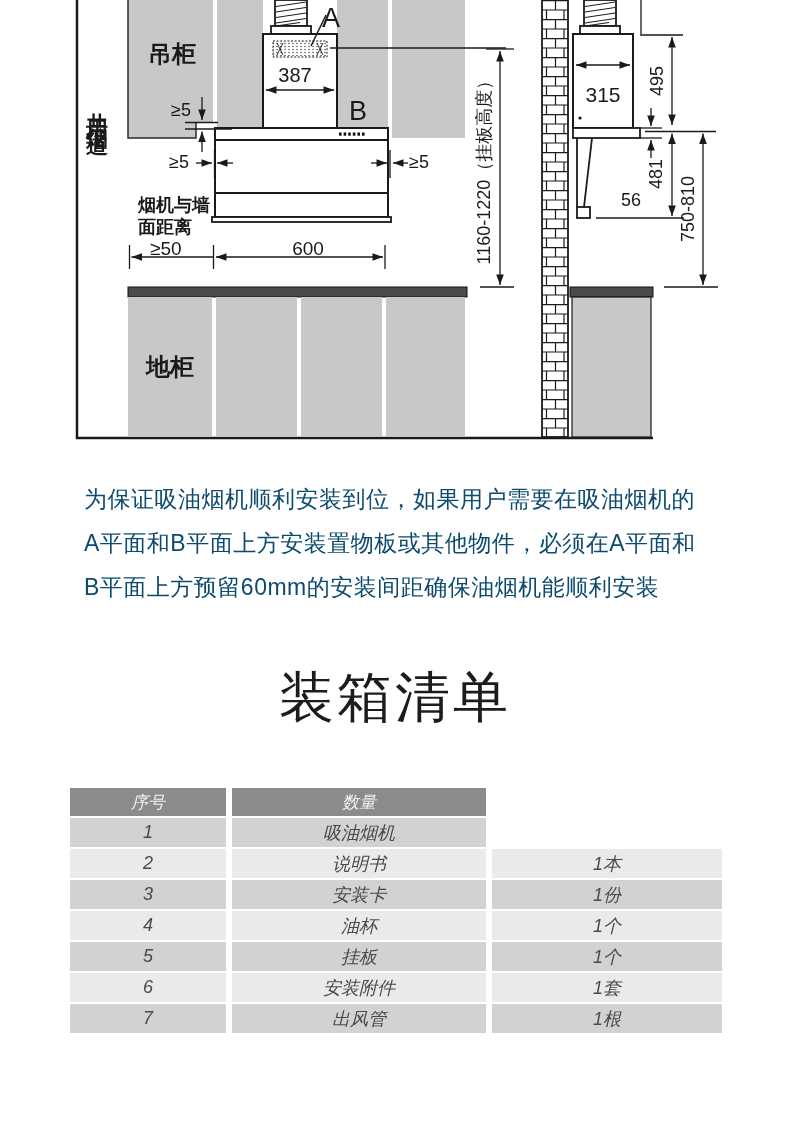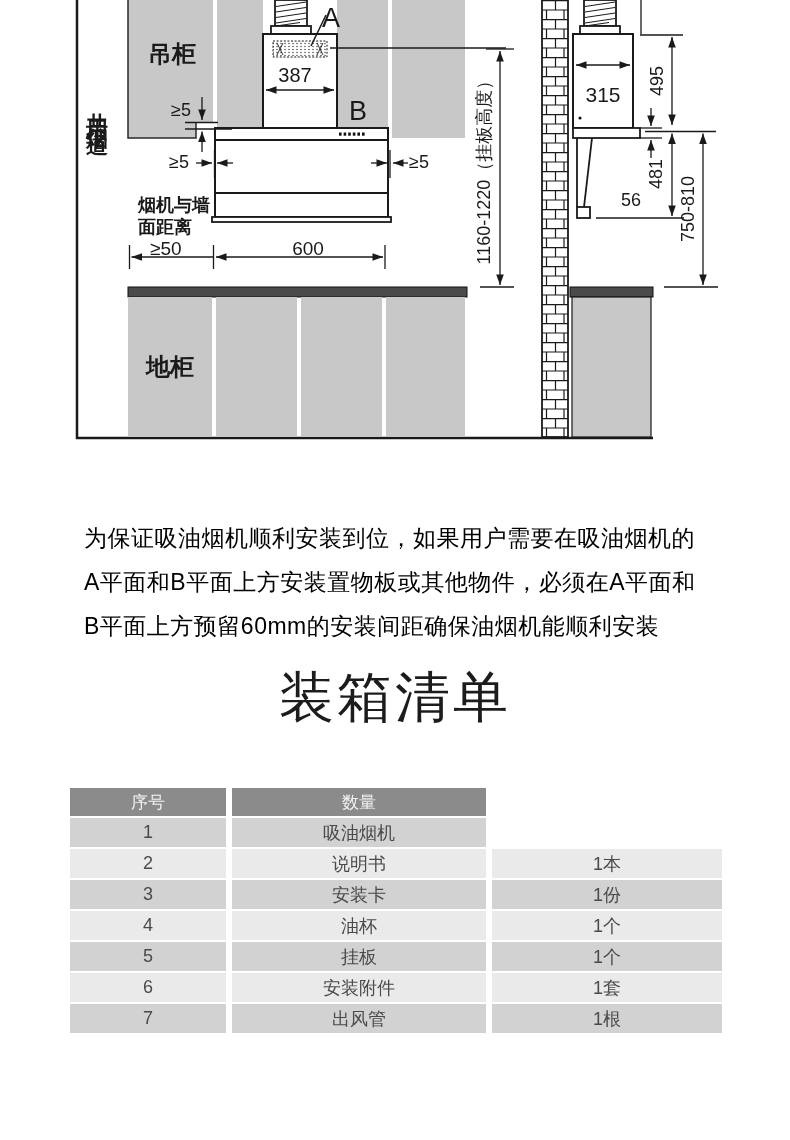--- a/index.html
+++ b/index.html
@@ -6,27 +6,27 @@
   .page{position:relative;width:790px;height:1140px;background:#fff;overflow:hidden;
         font-family:"Liberation Sans","DejaVu Sans",sans-serif;color:#1a1a1a;}
   .diagram{position:absolute;left:0;top:0;width:790px;height:450px;}
   .diagram svg{position:absolute;left:0;top:0;}
   .lbl{position:absolute;color:#1a1a1a;white-space:nowrap;line-height:1;}
   .cjk-bold{font-weight:700;}
   .vtext{writing-mode:vertical-rl;text-orientation:upright;letter-spacing:7px;font-weight:700;}
   .vdim{position:absolute;transform:translate(-50%,-50%) rotate(-90deg);transform-origin:center;
         white-space:nowrap;font-size:18px;color:#1a1a1a;}
   .ctr{text-align:center;}
-  .note{position:absolute;left:84px;top:516px;width:645px;font-size:23px;line-height:44px;
-        color:#000000;letter-spacing:0.5px;}
+  .note{position:absolute;left:84px;top:477px;width:645px;font-size:23px;line-height:44px;
+        color:#0c4a6e;letter-spacing:0.5px;}
   .pack-title{position:absolute;left:0;top:666px;width:790px;text-align:center;font-size:55px;
         font-weight:400;letter-spacing:3px;color:#1c1c1c;line-height:62px;}
   .pack-table{position:absolute;left:70px;top:788px;width:652px;display:flex;flex-direction:column;row-gap:2px;}
   .trow{display:grid;grid-template-columns:156px 254px 230px;column-gap:6px;}
-  .trow .cell{display:flex;align-items:center;justify-content:center;}
+  .trow .cell{display:flex;align-items:center;justify-content:center;font-style:italic;}
   .thead .cell{background:#8b8b8b;color:#f2f2f2;height:28px;font-size:17px;}
   .tbody .cell{height:29px;font-size:18px;color:#4a4a4a;}
   .trow.dark .cell{background:#d2d2d2;}
   .trow.light .cell{background:#eaeaea;}
 </style>
 </head>
 <body>
 
 <div class="page">
 

